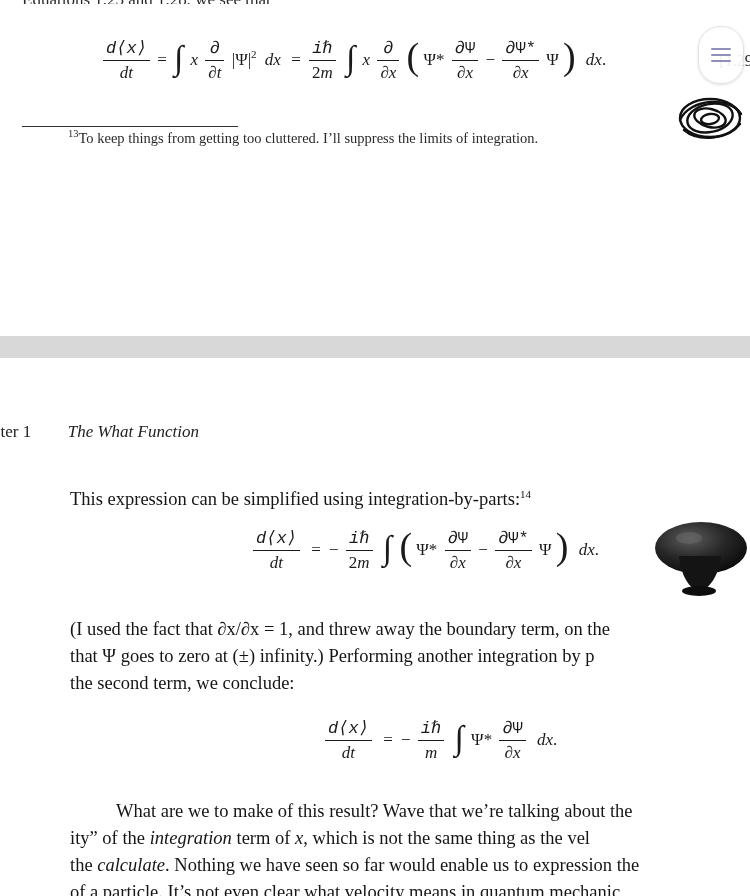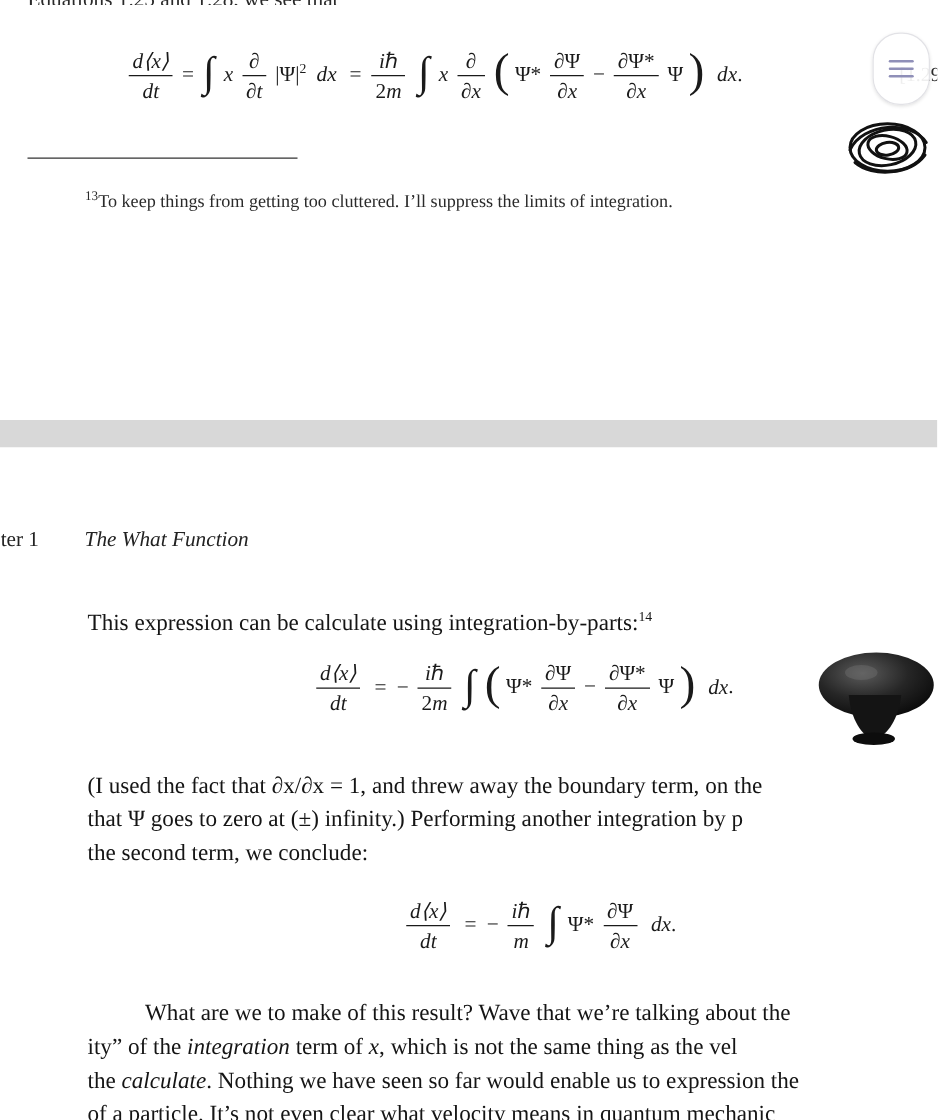--- a/index.html
+++ b/index.html
@@ -54,21 +54,21 @@
     position: absolute;
     left: 22px;
     top: 126px;
     width: 216px;
     height: 0;
     border-top: 1.2px solid #333;
   }
   .footnote-top {
     position: absolute;
     left: 68px;
-    top: 152px;
+    top: 128px;
     font-size: 14.5px;
     color: #2a2a2a;
   }
   .footnote-top sup { font-size: 10.5px; }
 
   
   .page-gap {
     position: absolute;
     left: 0;
     top: 336px;
@@ -128,20 +128,21 @@
     display: inline-block;
     vertical-align: middle;
     text-align: center;
     margin: 0 3px;
   }
   .frac .num {
     display: block;
     padding: 0 3px 1px 3px;
     border-bottom: 1.1px solid #1a1a1a;
     line-height: 1.25;
+    font-family: Liberation Mono, monospace;
   }
   .frac .den {
     display: block;
     padding: 1px 3px 0 3px;
     line-height: 1.25;
   }
   .intg {
     font-size: 34px;
     line-height: 0;
     position: relative;
@@ -242,21 +243,21 @@
 
   <div class="page-bottom">
 
     <div class="running-head">
       <span class="chap">pter 1</span>
       <span style="display:inline-block;width:28px"></span>
       <span>The What Function</span>
     </div>
 
     <div class="para p1">
-      <span>This expression can be calculate using integration-by-parts:</span><sup class="fn">14</sup>
+      <span>This expression can be simplified using integration-by-parts:</span><sup class="fn">14</sup>
     </div>
 
     <div class="eq2 m">
       <span class="frac"><span class="num it">d⟨x⟩</span><span class="den it">dt</span></span>
       <span style="margin-left:4px">=</span>
       <span style="margin-left:4px">−</span>
       <span class="frac"><span class="num"><span class="it">i</span>ℏ</span><span class="den">2<span class="it">m</span></span></span>
       <span class="intg">∫</span>
       <span class="paren">(</span>
       <span>Ψ*</span>

